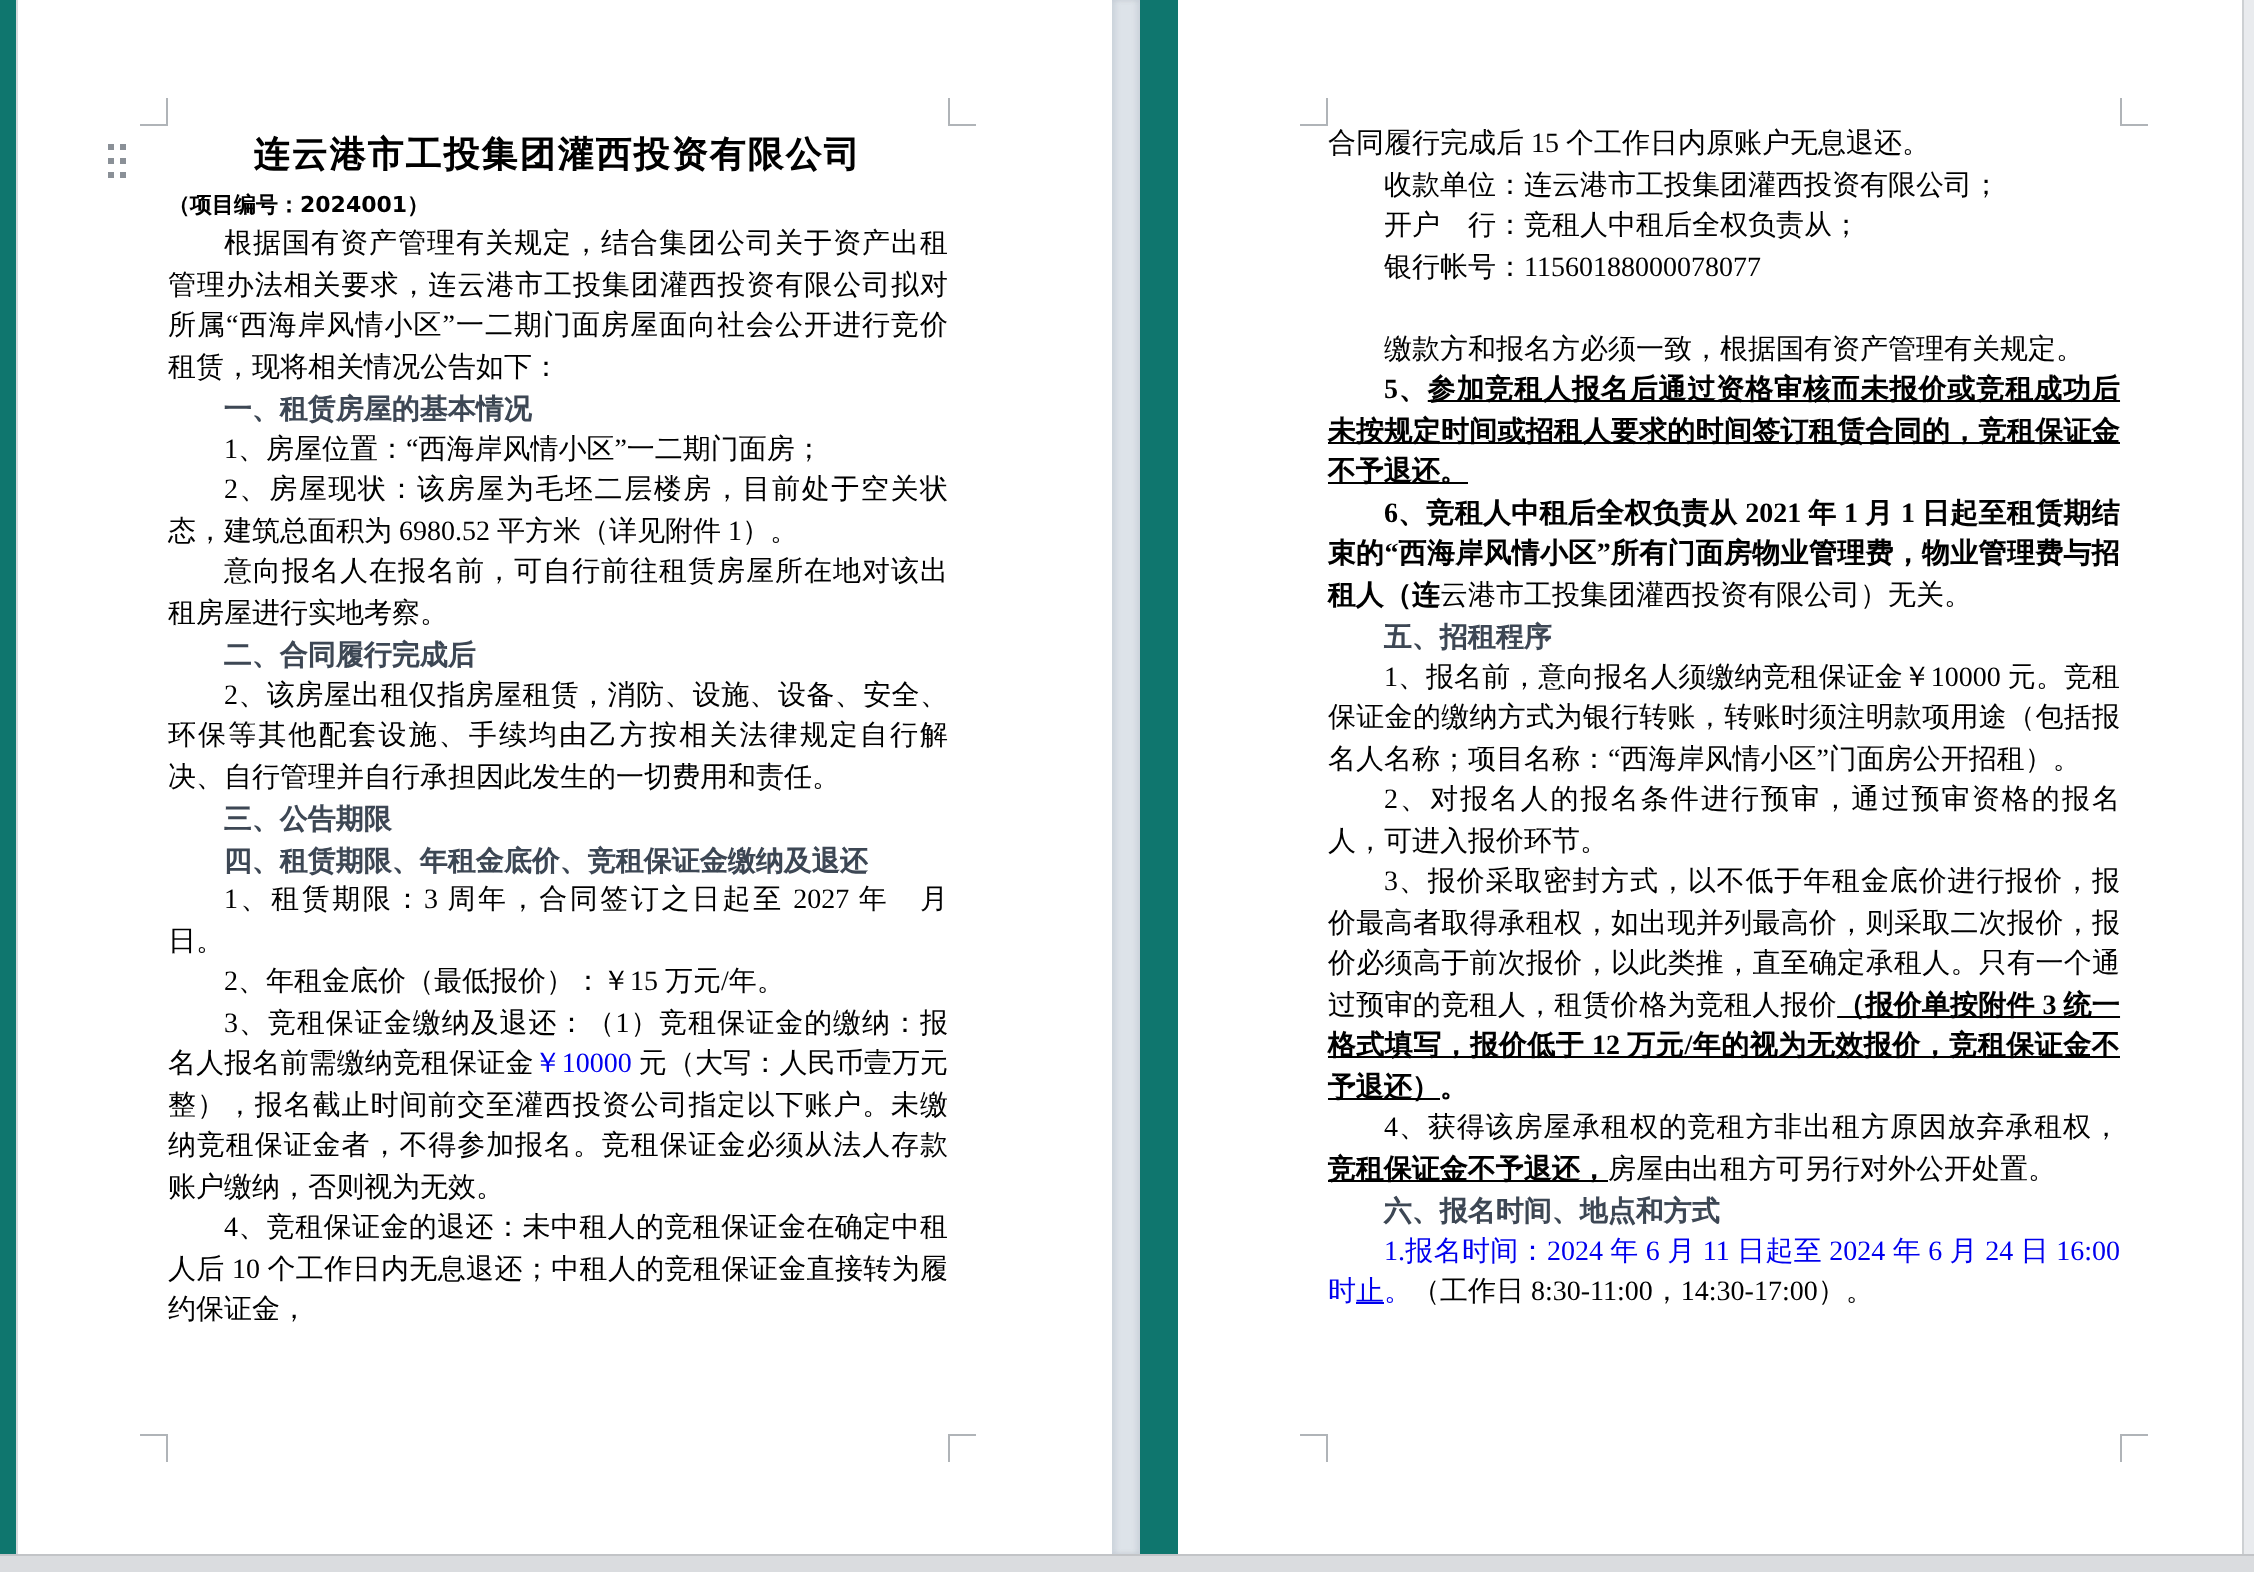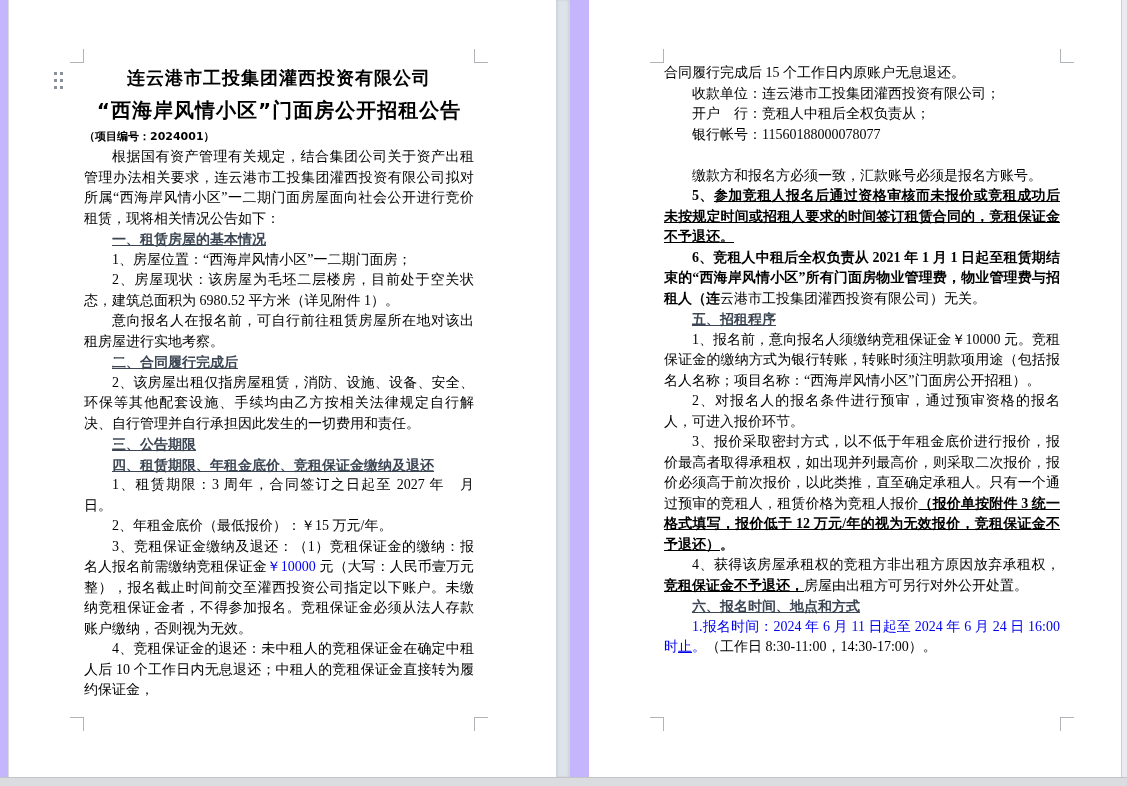--- a/index.html
+++ b/index.html
@@ -1,19 +1,19 @@
 <!DOCTYPE html>
 <html><head>
 <meta charset="utf-8">
 <style>
   html,body{margin:0;padding:0;}
   .canvas{
     position:relative;
     width:1127px;height:786px;
-    background:#c4b5fd;
+    background:#0f766e;
     overflow:hidden;
     font-family:"Liberation Serif","DejaVu Serif",serif;
   }
   .page{
     position:absolute;top:0;height:777px;background:#ffffff;
   }
   .page-left{left:8px;width:548px;border-left:1px solid #d8dadc;}
   .page-right{left:589px;width:651px;}
   .page-gap{
     position:absolute;top:0;left:556px;width:14px;height:777px;
@@ -60,21 +60,21 @@
   .title2{
     font-family:"DejaVu Sans","Liberation Sans",sans-serif;
     font-weight:bold;font-size:20px;line-height:34px;text-align:center;letter-spacing:1px;
   }
   .subtitle{
     font-family:"DejaVu Sans","Liberation Sans",sans-serif;
     font-weight:bold;font-size:11px;line-height:20px;
   }
   .heading{
     font-family:"DejaVu Sans","Liberation Sans",sans-serif;
-    font-weight:bold;color:#3d4754;text-indent:2em;text-decoration:underline;
+    font-weight:bold;color:#3d4754;text-indent:2em;
   }
   .para{text-indent:2em;text-align:justify;}
   .para-flush{text-indent:0;text-align:justify;}
   .blank{height:20.5px;}
   
   .s-n{}
   .s-b{font-weight:bold;}
   .s-bu{font-weight:bold;text-decoration:underline;}
   .s-c{color:#0000ee;}
   .s-cu{color:#0000ee;text-decoration:underline;}
@@ -92,21 +92,20 @@
     <div class="drag-handle">
       <i></i>
         <i></i>
         <i></i>
         <i></i>
         <i></i>
         <i></i>
     </div>
     <div class="content content-l">
         <div class="blk title1"><span class="s-n">连云港市工投集团灌西投资有限公司</span></div>
-        <div class="blk title2"><span class="s-n">“西海岸风情小区”门面房公开招租公告</span></div>
         <div class="blk subtitle"><span class="s-n">（项目编号：2024001）</span></div>
         <div class="blk para"><span class="s-n">根据国有资产管理有关规定，结合集团公司关于资产出租管理办法相关要求，连云港市工投集团灌西投资有限公司拟对所属“西海岸风情小区”一二期门面房屋面向社会公开进行竞价租赁，现将相关情况公告如下：</span></div>
         <div class="blk heading"><span class="s-n">一、租赁房屋的基本情况</span></div>
         <div class="blk para"><span class="s-n">1、房屋位置：“西海岸风情小区”一二期门面房；</span></div>
         <div class="blk para"><span class="s-n">2、房屋现状：该房屋为毛坯二层楼房，目前处于空关状态，建筑总面积为 6980.52 平方米（详见附件 1）。</span></div>
         <div class="blk para"><span class="s-n">意向报名人在报名前，可自行前往租赁房屋所在地对该出租房屋进行实地考察。</span></div>
         <div class="blk heading"><span class="s-n">二、合同履行完成后</span></div>
         <div class="blk para"><span class="s-n">2、该房屋出租仅指房屋租赁，消防、设施、设备、安全、环保等其他配套设施、手续均由乙方按相关法律规定自行解决、自行管理并自行承担因此发生的一切费用和责任。</span></div>
         <div class="blk heading"><span class="s-n">三、公告期限</span></div>
         <div class="blk heading"><span class="s-n">四、租赁期限、年租金底价、竞租保证金缴纳及退还</span></div>
@@ -123,21 +122,21 @@
     <span class="mark tl"></span>
     <span class="mark tr"></span>
     <span class="mark bl"></span>
     <span class="mark br"></span>
     <div class="content content-r">
         <div class="blk para-flush"><span class="s-n">合同履行完成后 15 个工作日内原账户无息退还。</span></div>
         <div class="blk para"><span class="s-n">收款单位：连云港市工投集团灌西投资有限公司；</span></div>
         <div class="blk para"><span class="s-n">开户　行：竞租人中租后全权负责从；</span></div>
         <div class="blk para"><span class="s-n">银行帐号：11560188000078077</span></div>
         <div class="blk blank"></div>
-        <div class="blk para"><span class="s-n">缴款方和报名方必须一致，汇款账号必须是报名方账号。</span></div>
+        <div class="blk para"><span class="s-n">缴款方和报名方必须一致，根据国有资产管理有关规定。</span></div>
         <div class="blk para"><span class="s-b">5、</span><span class="s-bu">参加竞租人报名后通过资格审核而未报价或竞租成功后未按规定时间或招租人要求的时间签订租赁合同的，竞租保证金不予退还。</span></div>
         <div class="blk para"><span class="s-b">6、竞租人中租后全权负责从 2021 年 1 月 1 日起至租赁期结束的“西海岸风情小区”所有门面房物业管理费，物业管理费与招租人（连</span><span class="s-n">云港市工投集团灌西投资有限公司）无关。</span></div>
         <div class="blk heading"><span class="s-n">五、招租程序</span></div>
         <div class="blk para"><span class="s-n">1、报名前，意向报名人须缴纳竞租保证金￥10000 元。竞租保证金的缴纳方式为银行转账，转账时须注明款项用途（包括报名人名称；项目名称：“西海岸风情小区”门面房公开招租）。</span></div>
         <div class="blk para"><span class="s-n">2、对报名人的报名条件进行预审，通过预审资格的报名人，可进入报价环节。</span></div>
         <div class="blk para"><span class="s-n">3、报价采取密封方式，以不低于年租金底价进行报价，报价最高者取得承租权，如出现并列最高价，则采取二次报价，报价必须高于前次报价，以此类推，直至确定承租人。只有一个通过预审的竞租人，租赁价格为竞租人报价</span><span class="s-bu">（报价单按附件 3 统一格式填写，报价低于 12 万元/年的视为无效报价，竞租保证金不予退还）</span><span class="s-b">。</span></div>
         <div class="blk para"><span class="s-n">4、获得该房屋承租权的竞租方非出租方原因放弃承租权，</span><span class="s-bu">竞租保证金不予退还，</span><span class="s-n">房屋由出租方可另行对外公开处置。</span></div>
         <div class="blk heading"><span class="s-n">六、报名时间、地点和方式</span></div>
         <div class="blk para"><span class="s-c">1.报名时间：2024 年 6 月 11 日起至 2024 年 6 月 24 日 16:00 时</span><span class="s-cu">止</span><span class="s-c">。</span><span class="s-n">（工作日 8:30-11:00，14:30-17:00）。</span></div>
       </div>

